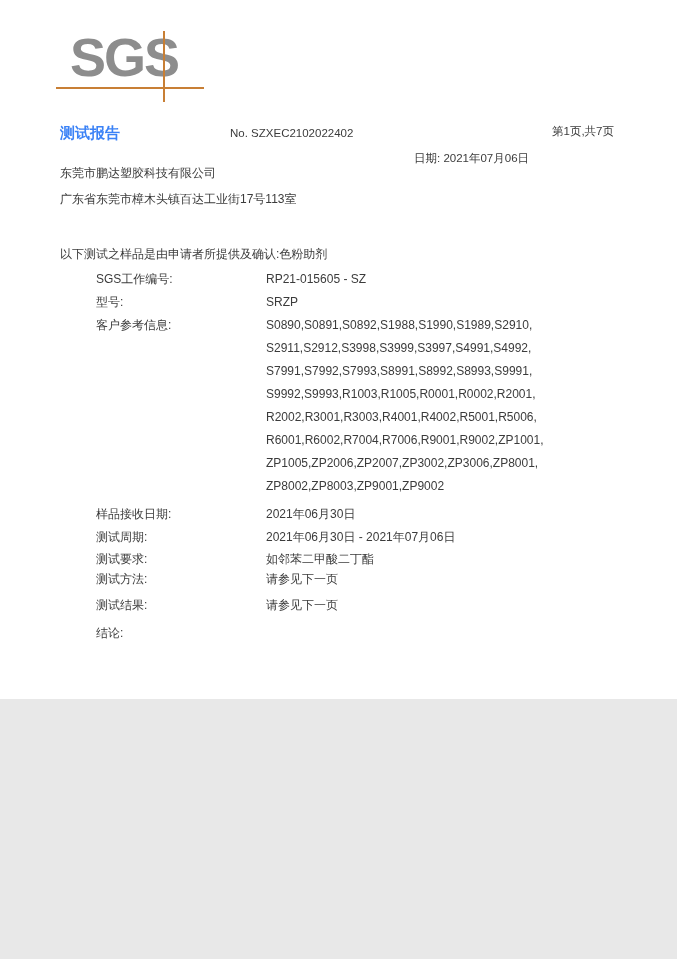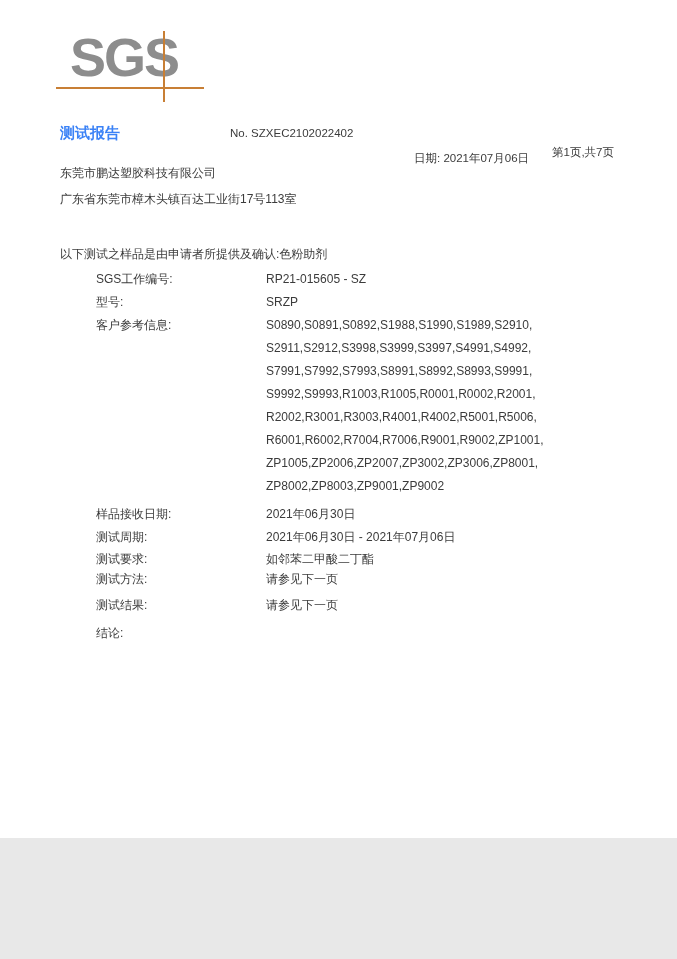--- a/index.html
+++ b/index.html
@@ -1,34 +1,34 @@
 <!DOCTYPE html>
 <html><head>
 <meta charset="utf-8">
 <style>
   html,body { margin:0; padding:0; background:#e8e8e8; }
   .page {
-    position:relative; width:677px; height:838px; margin:0 auto;
+    position:relative; width:677px; height:699px; margin:0 auto;
     background:#ffffff; overflow:hidden;
     font-family:"Liberation Sans", sans-serif; color:#3b3b3b;
   }
   
   .logo-text {
     position:absolute; left:70px; top:30px;
     font-size:54px; font-weight:700; letter-spacing:-2px; color:#8d8d8d;
     line-height:54px;
   }
   .logo-hline { position:absolute; left:56px; top:87px; width:148px; height:2px; background:#c87f35; }
   .logo-vline { position:absolute; left:163px; top:31px; width:2px; height:71px; background:#c87f35; }
 
   .title-row { position:absolute; left:0; top:124px; width:677px; height:22px; }
   .doc-title { position:absolute; left:60px; top:0; font-size:15px; font-weight:700; color:#3b82f6; }
   .doc-no    { position:absolute; left:230px; top:3px; font-size:11.5px; }
   .doc-date  { position:absolute; left:414px; top:3px; font-size:11.5px;margin-top:24px; }
-  .doc-page  { position:absolute; left:552px; top:21px; font-size:11.5px; }
+  .doc-page  { position:absolute; left:552px; top:0; font-size:11.5px; }
 
   
   .applicant { position:absolute; left:60px; top:160px; font-size:12px; line-height:26px; }
 
   .statement { position:absolute; left:60px; top:246px; font-size:12px; }
 
   
   .fields { position:absolute; left:60px; top:268px; width:586px; font-size:12px;margin-left:36px; }
   .frow { display:flex; line-height:23px; }
   .frow.tight { line-height:20px; }

